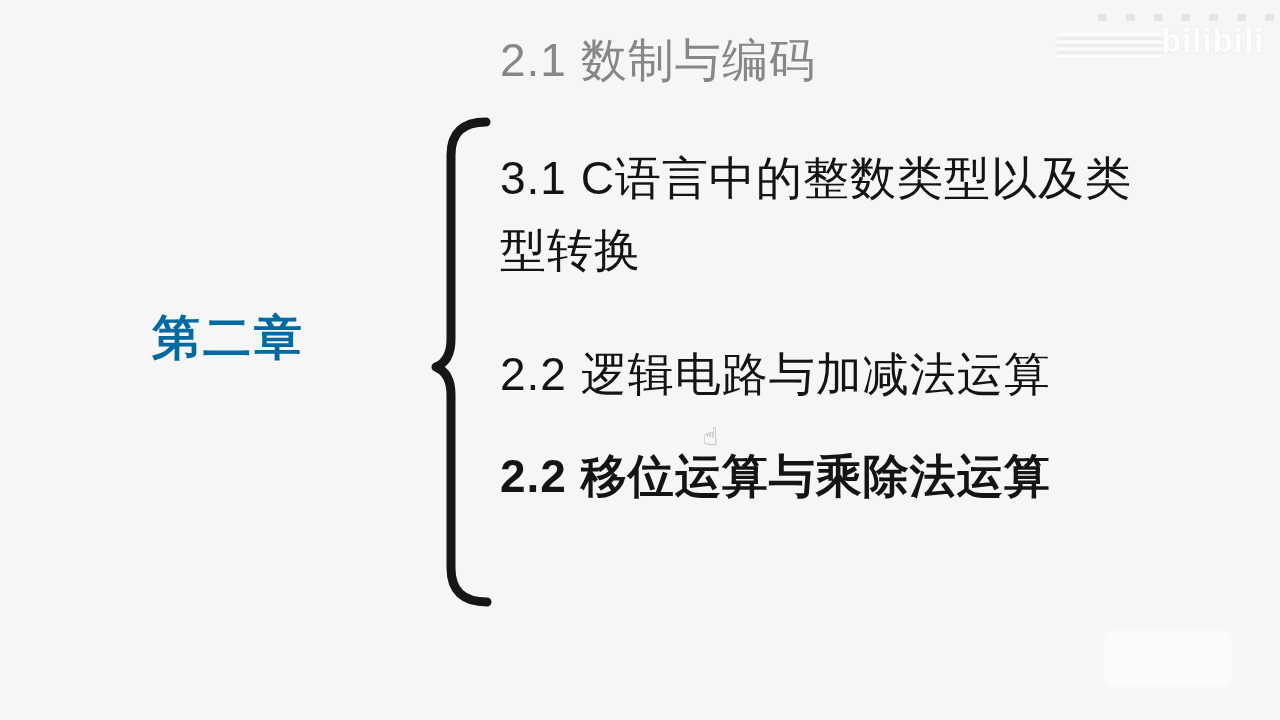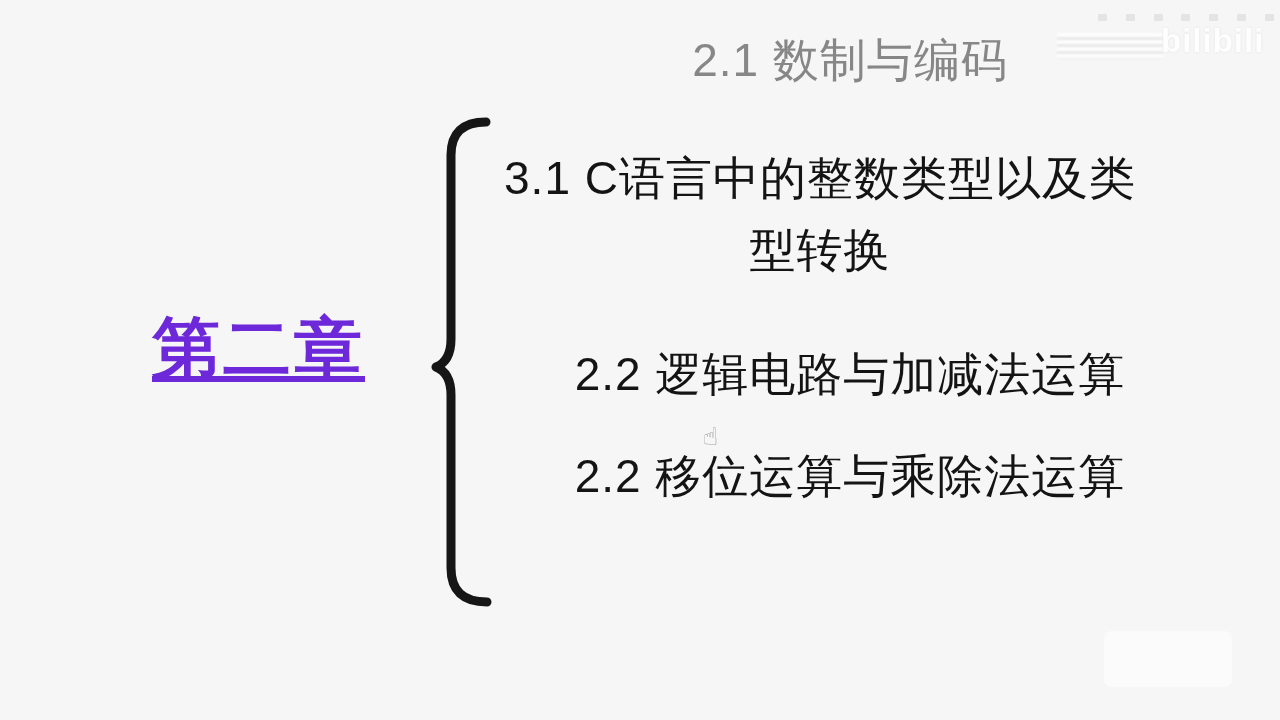--- a/index.html
+++ b/index.html
@@ -8,47 +8,45 @@
     width:1280px; height:720px;
     background:#f6f6f6;
     overflow:hidden;
     font-family:"Liberation Sans","DejaVu Sans",sans-serif;
   }
 
   
   .chapter-title {
     position:absolute;
     left:152px; top:314px;
-    font-size:68px;
+    font-size:48px;
     font-weight:900;
-    color:#6d28d9;
+    color:#0369a1;
     letter-spacing:3px;
     line-height:1;
     white-space:nowrap;
-    text-decoration:underline;
   }
 
   
   .brace { position:absolute; left:426px; top:113px; }
 
   
   .outline-item {
     position:absolute;
     left:500px;
     width:640px;
     font-size:46px;
     line-height:72px;
     color:#141414;
     letter-spacing:1px;
-    text-align:center;
   }
   .outline-item.dim-top    { top:24px;  color:#878787; width:700px; }
   .outline-item.current    { top:142px; }
   .outline-item.item-3     { top:338px; width:700px; }
-  .outline-item.item-4     { top:440px; width:700px; }
+  .outline-item.item-4     { top:440px; width:700px;font-weight:bold; }
   .outline-item.dim-bottom { top:556px; color:#d2d2d2; left:494px; width:700px; }
 
   
   .pointer-cursor {
     position:absolute;
     left:703px; top:424px;
     font-size:25px;
     color:#9b9b9b;
     line-height:1;
     text-shadow:0 0 1px #ffffff;

